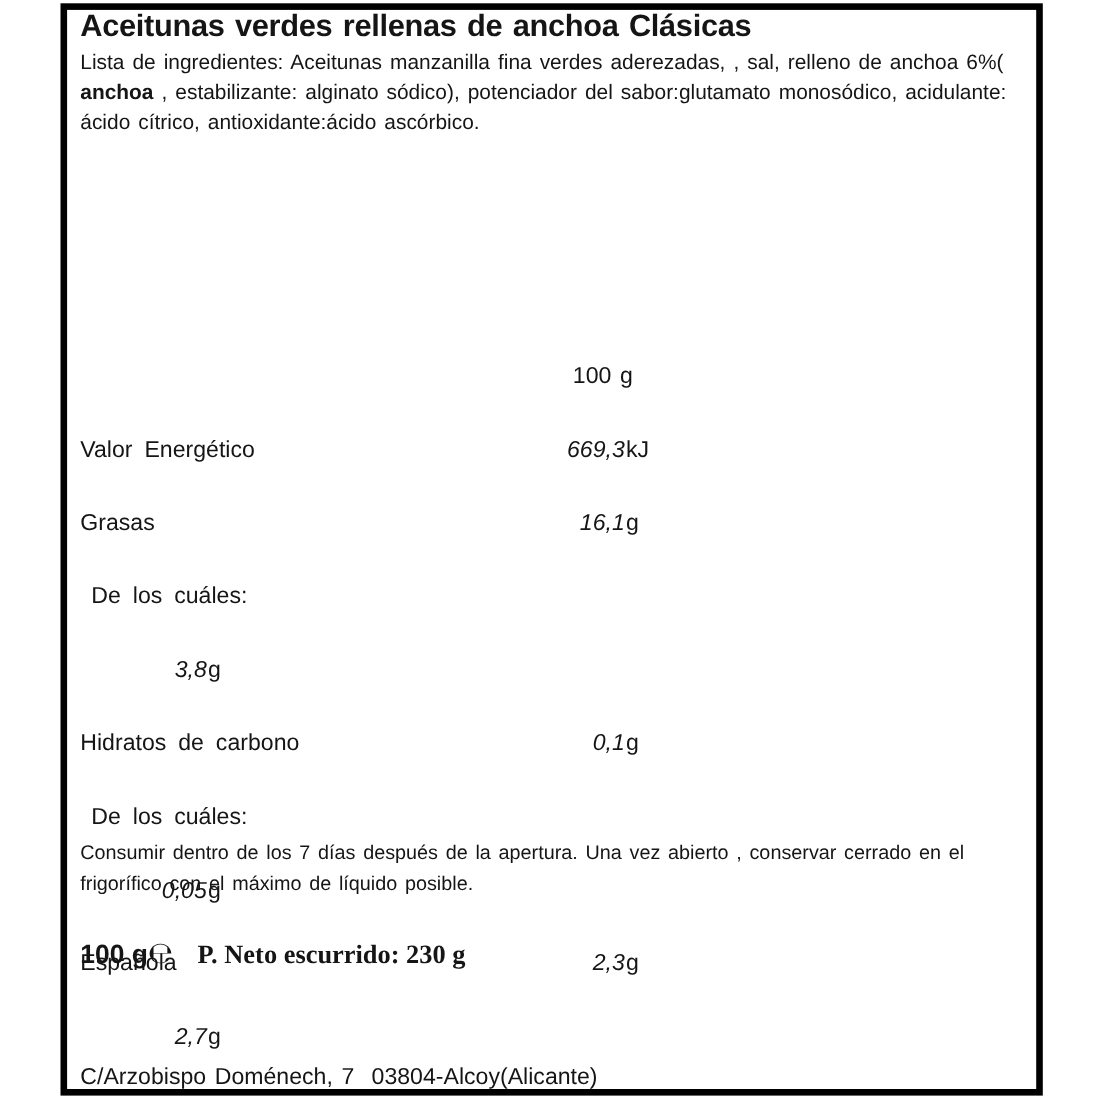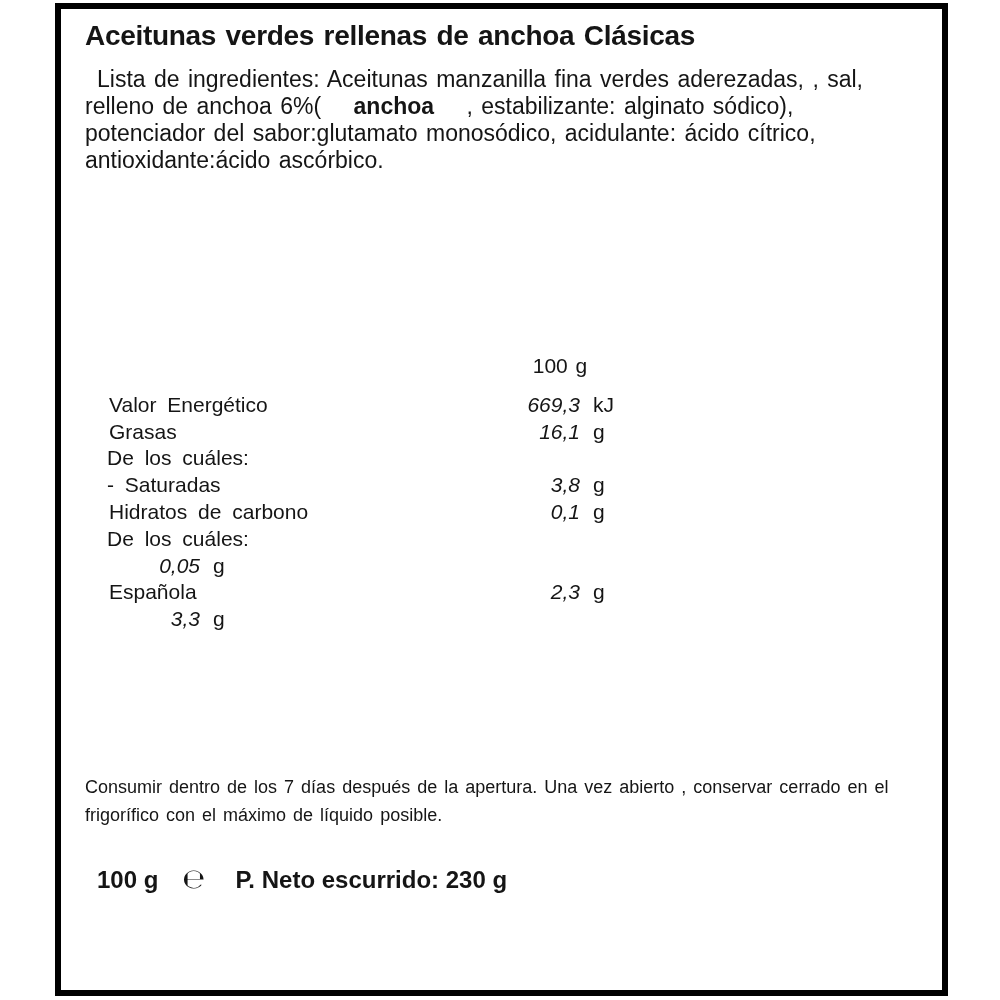--- a/index.html
+++ b/index.html
@@ -1,15 +1,15 @@
 <!DOCTYPE html>
 <html><head>
 <meta charset="utf-8">
 <style>
-  * { margin: 0; padding: 12px; box-sizing: border-box; }
+  * { margin: 0; padding: 0; box-sizing: border-box; }
   html, body {
     width: 1000px; height: 1000px;
     background: #ffffff;
     font-family: "Liberation Sans", "DejaVu Sans", sans-serif;
     color: #151515;
     overflow: hidden;
   }
   .label-box {
     position: absolute;
     left: 55px; top: 3px;
@@ -21,39 +21,40 @@
     position: absolute;
     left: 12px; top: -1px;
     font-size: 28px;
     font-weight: bold;
     letter-spacing: -0.3px;
     word-spacing: 2px;
     white-space: nowrap;
   }
   .ingredients {
     position: absolute;
-    left: 12px; top: 45px;
+    left: 12px; top: 35px;
     width: 856px;
-    font-size: 23px;
+    font-size: 19px;
     line-height: 27px;
     word-spacing: 2px;
   }
   .ingredients b { font-weight: bold; }
   .nutrition {
     position: absolute;
     left: 12px; top: 320px;
     width: 640px;
     font-size: 21px;
     word-spacing: 5px;
   }
   .nrow {
     display: flex;
     height: 26.8px;
     line-height: 26.8px;
     align-items: flex-start;
+    margin-top: 40px;
   }
   .nheader {
     height: 26.8px;
     line-height: 26.8px;
     margin-left: 390px;
     width: 170px;
     text-align: center;
     word-spacing: 2px;
   }
   .nlabel { width: 380px; white-space: nowrap; }
@@ -73,21 +74,21 @@
     left: 12px; top: 842px;
     font-size: 24px;
     font-weight: bold;
     white-space: nowrap;
   }
   .net-weight .e-sign {
     font-family: "DejaVu Sans", sans-serif;
     font-weight: 400;
     font-size: 27px;
   }
-  .net-weight .drained { margin-left: 6px; }
+  .net-weight .drained { margin-left: 22px; font-family: Liberation Serif, serif; }
   .manufacturer-name {
     position: absolute;
     left: 12px; top: 932px;
     font-size: 21px;
     font-weight: bold;
     word-spacing: 2px;
     white-space: pre-wrap;
   }
   .manufacturer-address {
     position: absolute;
@@ -118,21 +119,20 @@
       <div class="nlabel">Grasas</div>
       <div class="nvalue">16,1</div>
       <div class="nunit">g</div>
     </div>
     <div class="nrow">
       <div class="nlabel indent">De los cuáles:</div>
       <div class="nvalue"></div>
       <div class="nunit"></div>
     </div>
     <div class="nrow">
-      <div class="nlabel indent">- Saturadas</div>
       <div class="nvalue">3,8</div>
       <div class="nunit">g</div>
     </div>
     <div class="nrow">
       <div class="nlabel">Hidratos de carbono</div>
       <div class="nvalue">0,1</div>
       <div class="nunit">g</div>
     </div>
     <div class="nrow">
       <div class="nlabel indent">De los cuáles:</div>
@@ -142,23 +142,24 @@
     <div class="nrow">
       <div class="nvalue">0,05</div>
       <div class="nunit">g</div>
     </div>
     <div class="nrow">
       <div class="nlabel">Española</div>
       <div class="nvalue">2,3</div>
       <div class="nunit">g</div>
     </div>
     <div class="nrow">
-      <div class="nvalue">3,3</div>
+      <div class="nvalue">2,7</div>
       <div class="nunit">g</div>
     </div>
   </div>
 
   <div class="storage-note">Consumir dentro de los 7 días después de la apertura. Una vez abierto , conservar cerrado en el frigorífico con el máximo de líquido posible.</div>
 
   <div class="net-weight"><span>100 g</span><span class="e-sign">℮</span><span class="drained">P. Neto escurrido: 230 g</span></div>
 
+  <div class="manufacturer-address">C/Arzobispo Doménech, 7  03804-Alcoy(Alicante)</div>
 
 </div>
 
 </body></html>

